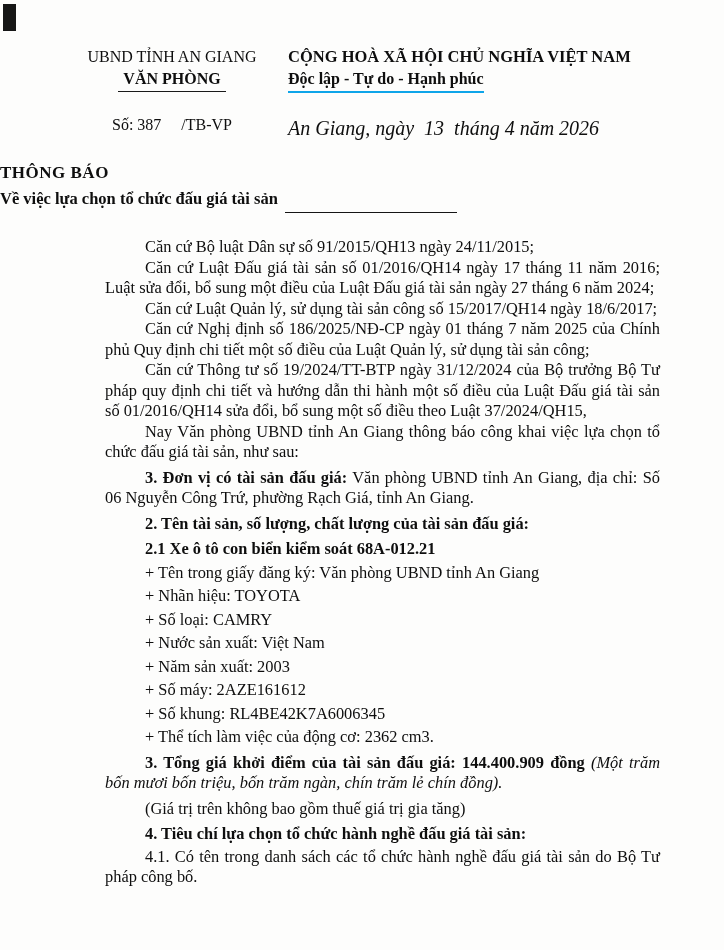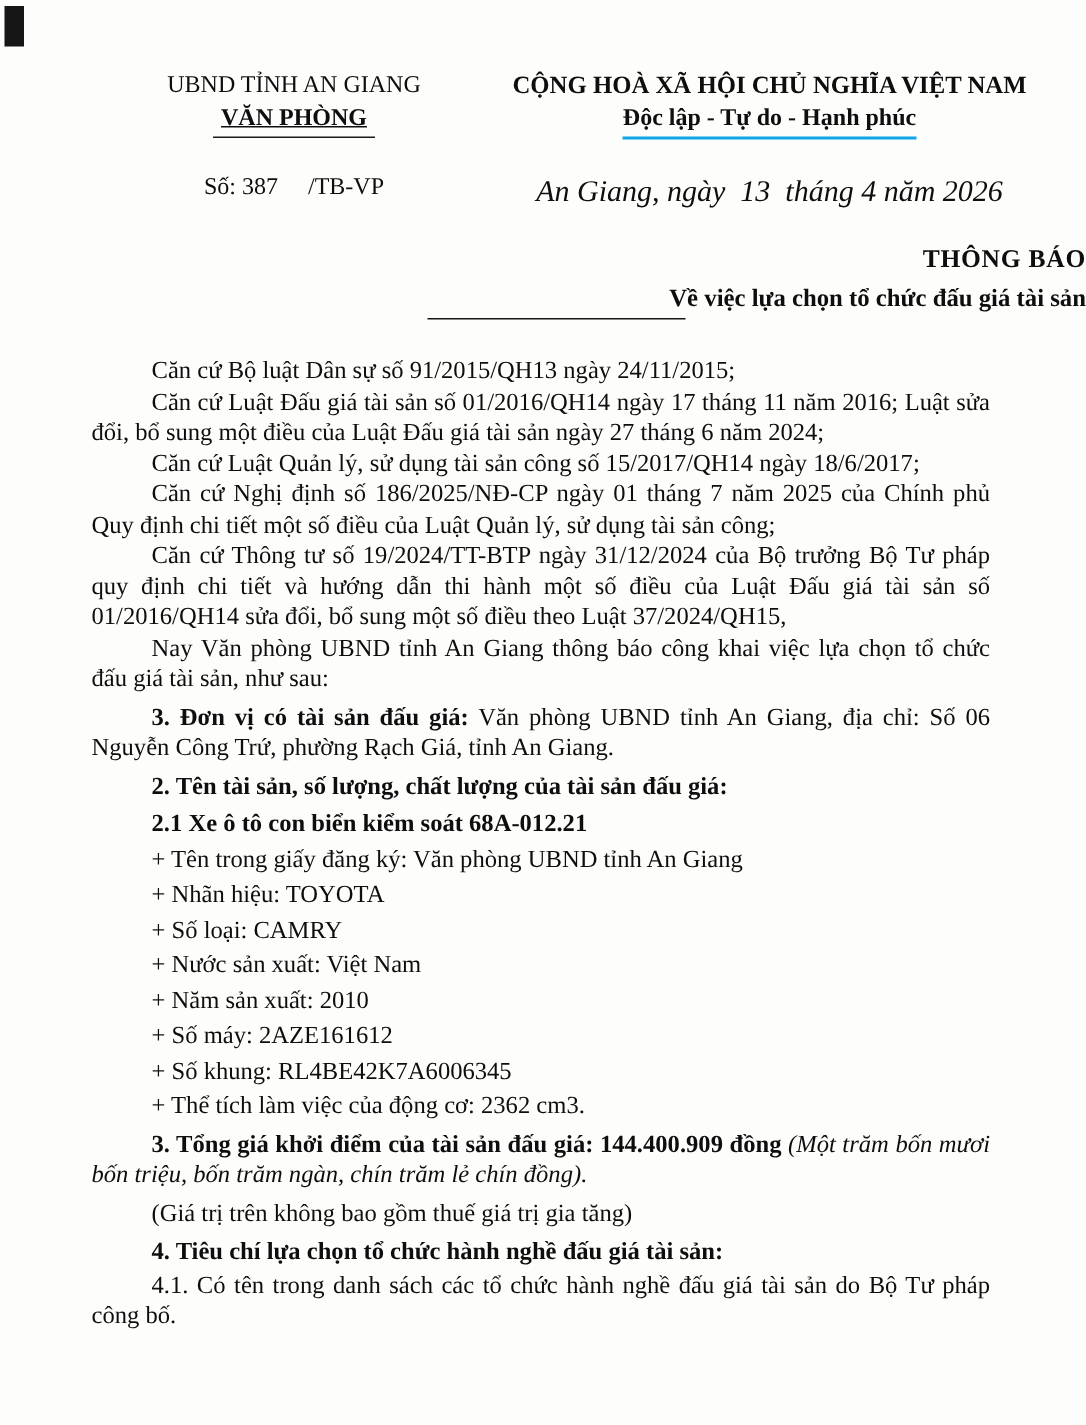--- a/index.html
+++ b/index.html
@@ -10,52 +10,51 @@
     background:#fdfdfc;
     color:#0e0e0e;
     font-family:"Liberation Serif","DejaVu Serif",serif;
     overflow:hidden;
   }
   .corner-mark {
     position:absolute; left:3px; top:4px;
     width:13px; height:27px;
     background:#161616;
   }
-  .header { display:flex; padding:46px 10px 0 80px; }
+  .header { display:flex; padding:46px 10px 0 56px; }
   .h-left  { width:232px; text-align:center; }
-  .h-right { flex:1; text-align:center; }
+  .h-right { flex:1; }
   .h-line  { font-size:16px; line-height:22px; }
   .office {
     font-weight:bold;
     display:inline-block;
     padding:0 5px 1px;
     border-bottom:1.6px solid #1a1a1a;
-    text-decoration:underline;
   }
   .national { font-weight:bold; font-size:16.5px; }
   .motto {
     font-weight:bold;
     display:inline-block;
     padding-bottom:1px;
     border-bottom:2px solid #0ea5e9;
   }
   .doc-number { margin-top:24px; font-size:16px; white-space:pre; }
   .dateline   { margin-top:24px; font-size:20px; font-style:italic; white-space:pre; }
 
-  .title-block { text-align:right; margin-top:22px; }
+  .title-block { text-align:left; margin-top:22px; }
   .title-main  { font-weight:bold; font-size:17px; letter-spacing:.5px; line-height:22px; }
   .title-sub   { font-weight:bold; font-size:16.5px; margin-top:4px; line-height:22px; }
   .title-underline {
     width:172px; height:0;
     border-top:1.6px solid #151515;
     margin:2px auto 0;
     transform:translateX(9px);
   }
 
-  .body-text { padding:24px 64px 0 61px; font-size:16.4px; line-height:20.5px; }
+  .body-text { padding:24px 64px 0 105px; font-size:16.4px; line-height:20.5px; }
   p { margin:0; }
   .para   { text-align:justify; text-indent:40px; }
   .bold   { font-weight:bold; }
   .ital   { font-style:italic; }
   .item   { margin-top:3px; text-indent:40px; }
   .sect   { margin-top:5px; }
   .note   { margin-top:5px; text-indent:40px; }
 </style>
 </head>
 <body>
@@ -93,21 +92,21 @@
     <p class="para sect"><span class="bold">3. Đơn vị có tài sản đấu giá:</span><span> Văn phòng UBND tỉnh An Giang, địa chỉ: Số 06 Nguyễn Công Trứ, phường Rạch Giá, tỉnh An Giang.</span></p>
 
     <p class="para sect bold">2. Tên tài sản, số lượng, chất lượng của tài sản đấu giá:</p>
 
     <p class="para sect bold">2.1 Xe ô tô con biển kiểm soát 68A-012.21</p>
 
     <p class="item">+ Tên trong giấy đăng ký: Văn phòng UBND tỉnh An Giang</p>
     <p class="item">+ Nhãn hiệu: TOYOTA</p>
     <p class="item">+ Số loại: CAMRY</p>
     <p class="item">+ Nước sản xuất: Việt Nam</p>
-    <p class="item">+ Năm sản xuất: 2010</p>
+    <p class="item">+ Năm sản xuất: 2003</p>
     <p class="item">+ Số máy: 2AZE161612</p>
     <p class="item">+ Số khung: RL4BE42K7A6006345</p>
     <p class="item">+ Thể tích làm việc của động cơ: 2362 cm3.</p>
 
     <p class="para sect"><span class="bold">3. Tổng giá khởi điểm của tài sản đấu giá: 144.400.909 đồng</span><span class="ital"> (Một trăm bốn mươi bốn triệu, bốn trăm ngàn, chín trăm lẻ chín đồng).</span></p>
 
     <p class="note">(Giá trị trên không bao gồm thuế giá trị gia tăng)</p>
 
     <p class="para sect bold">4. Tiêu chí lựa chọn tổ chức hành nghề đấu giá tài sản:</p>
 

